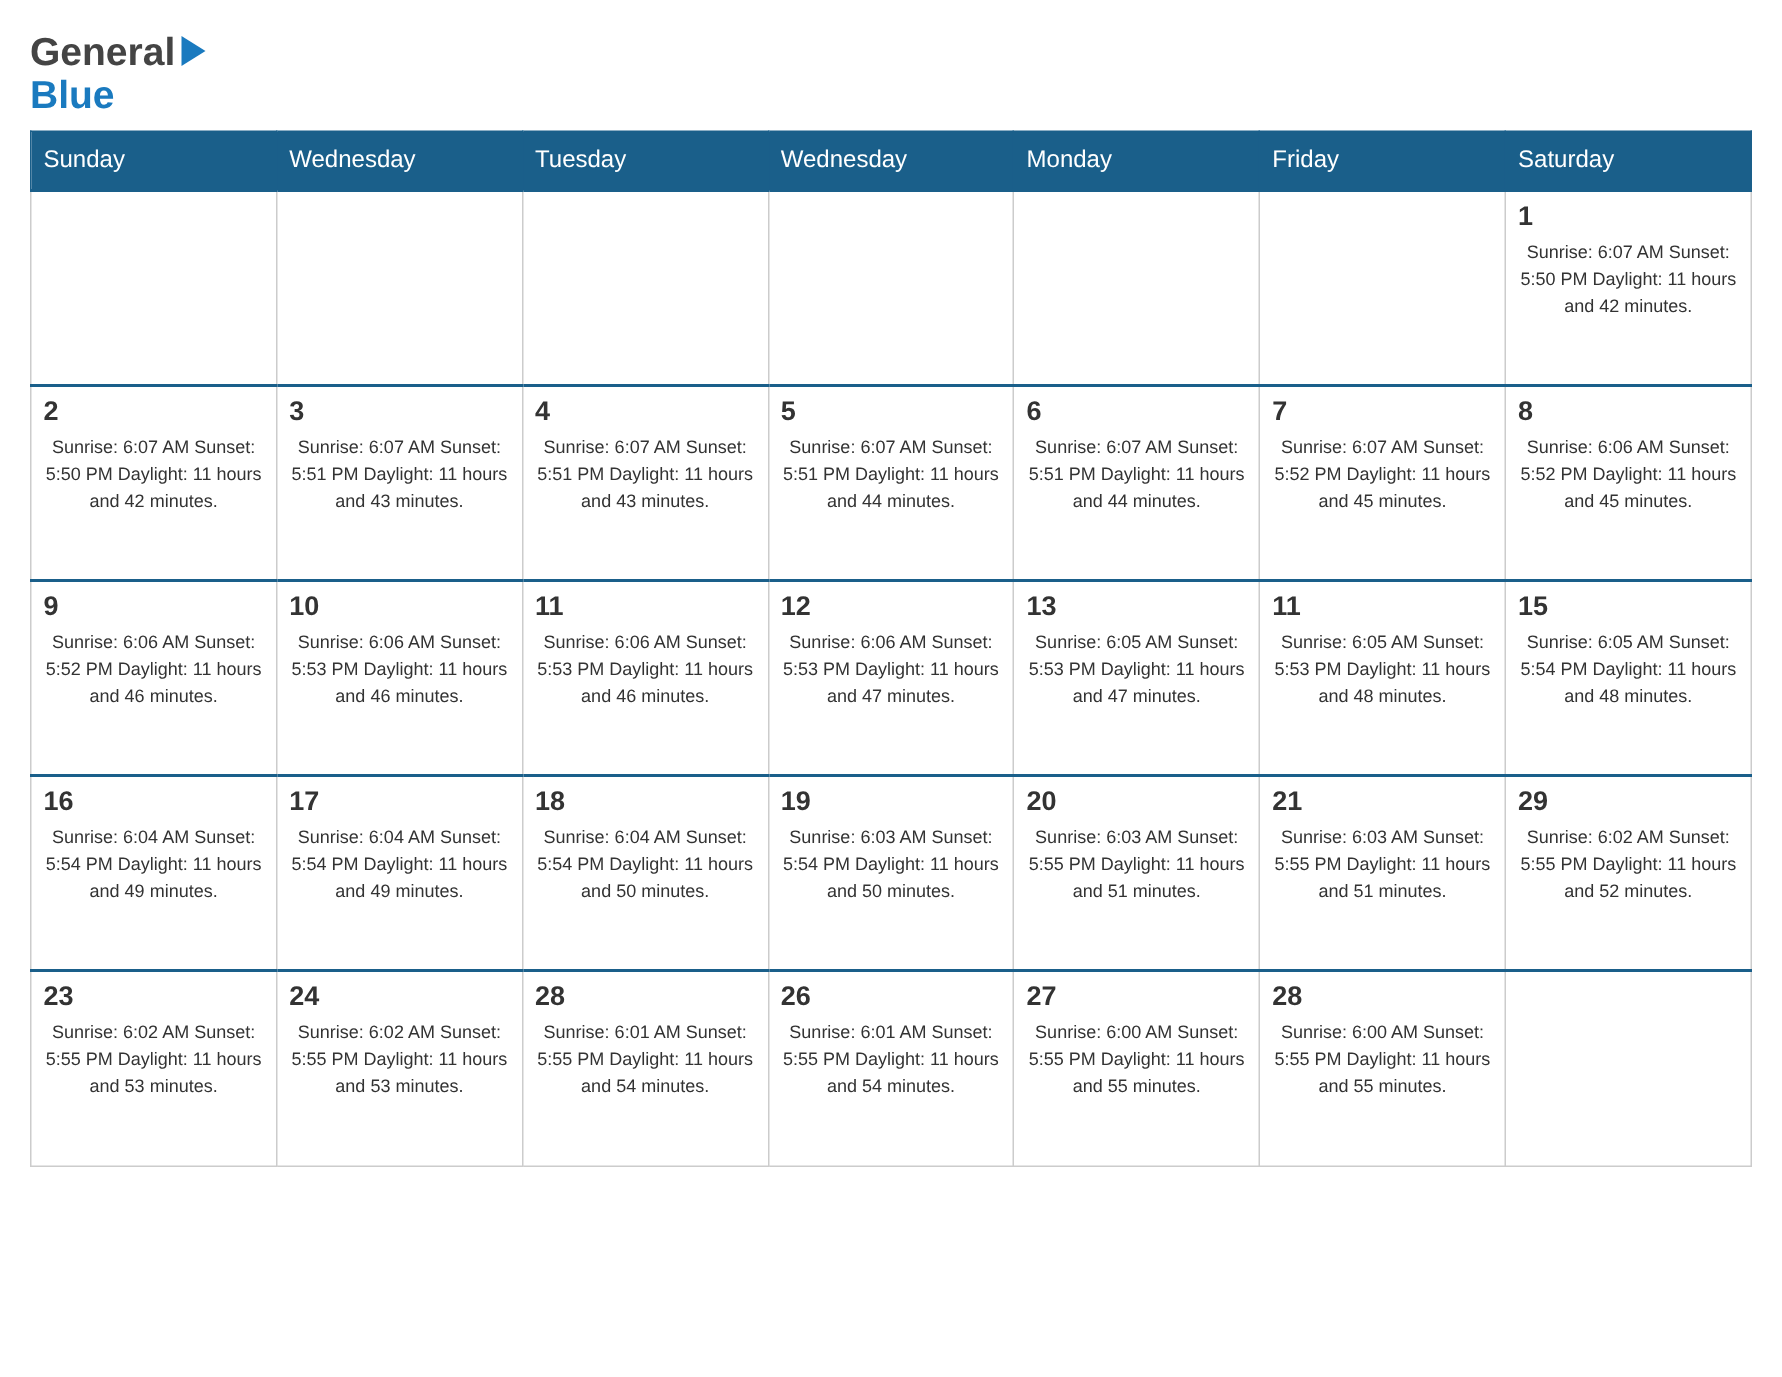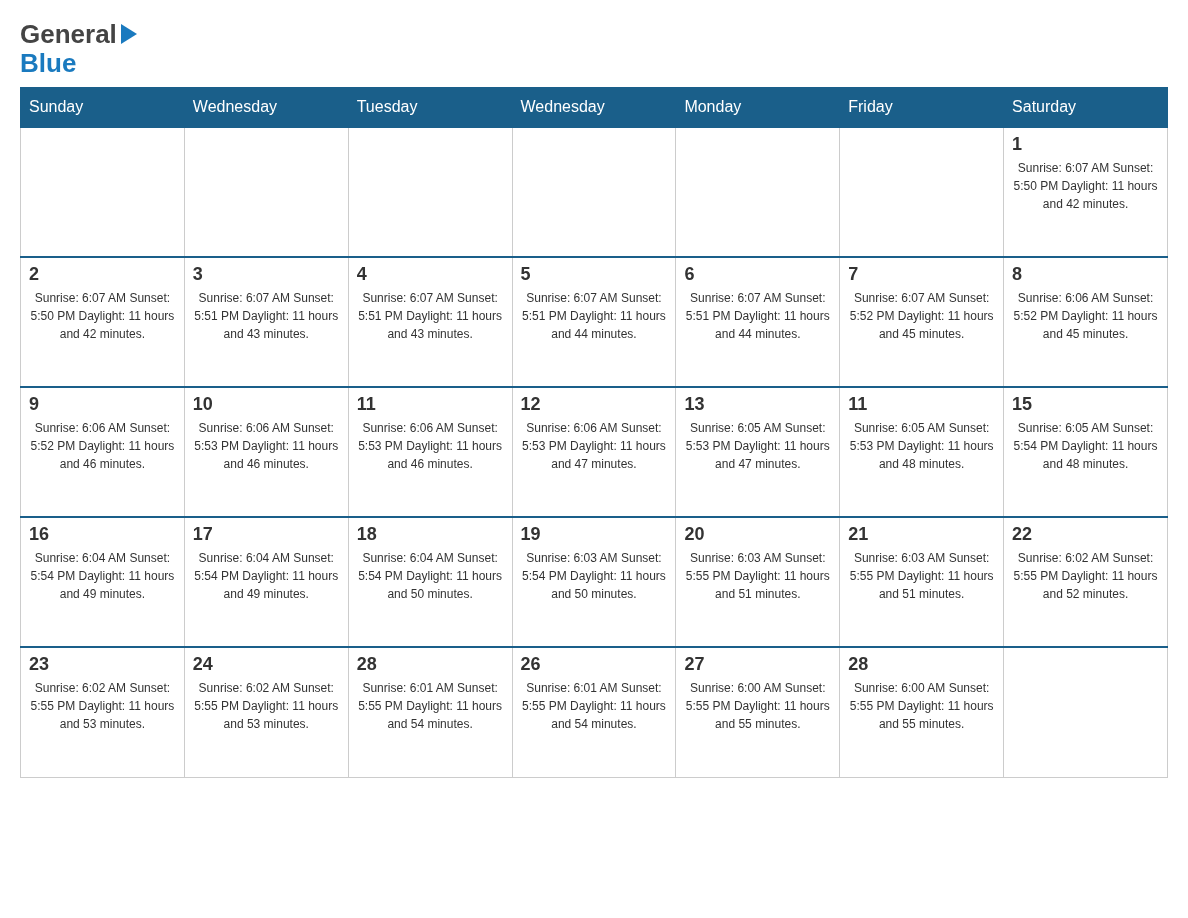--- a/index.html
+++ b/index.html
@@ -263,21 +263,21 @@
 Sunset: 5:55 PM
 Daylight: 11 hours and 51 minutes.</div>
         </td>
         <td>
           <span class="day-number">21</span>
           <div class="day-info">Sunrise: 6:03 AM
 Sunset: 5:55 PM
 Daylight: 11 hours and 51 minutes.</div>
         </td>
         <td>
-          <span class="day-number">22</span>
+          <span class="day-number">29</span>
           <div class="day-info">Sunrise: 6:02 AM
 Sunset: 5:55 PM
 Daylight: 11 hours and 52 minutes.</div>
         </td>
       </tr>
       <tr class="week-row">
         <td>
           <span class="day-number">23</span>
           <div class="day-info">Sunrise: 6:02 AM
 Sunset: 5:55 PM

